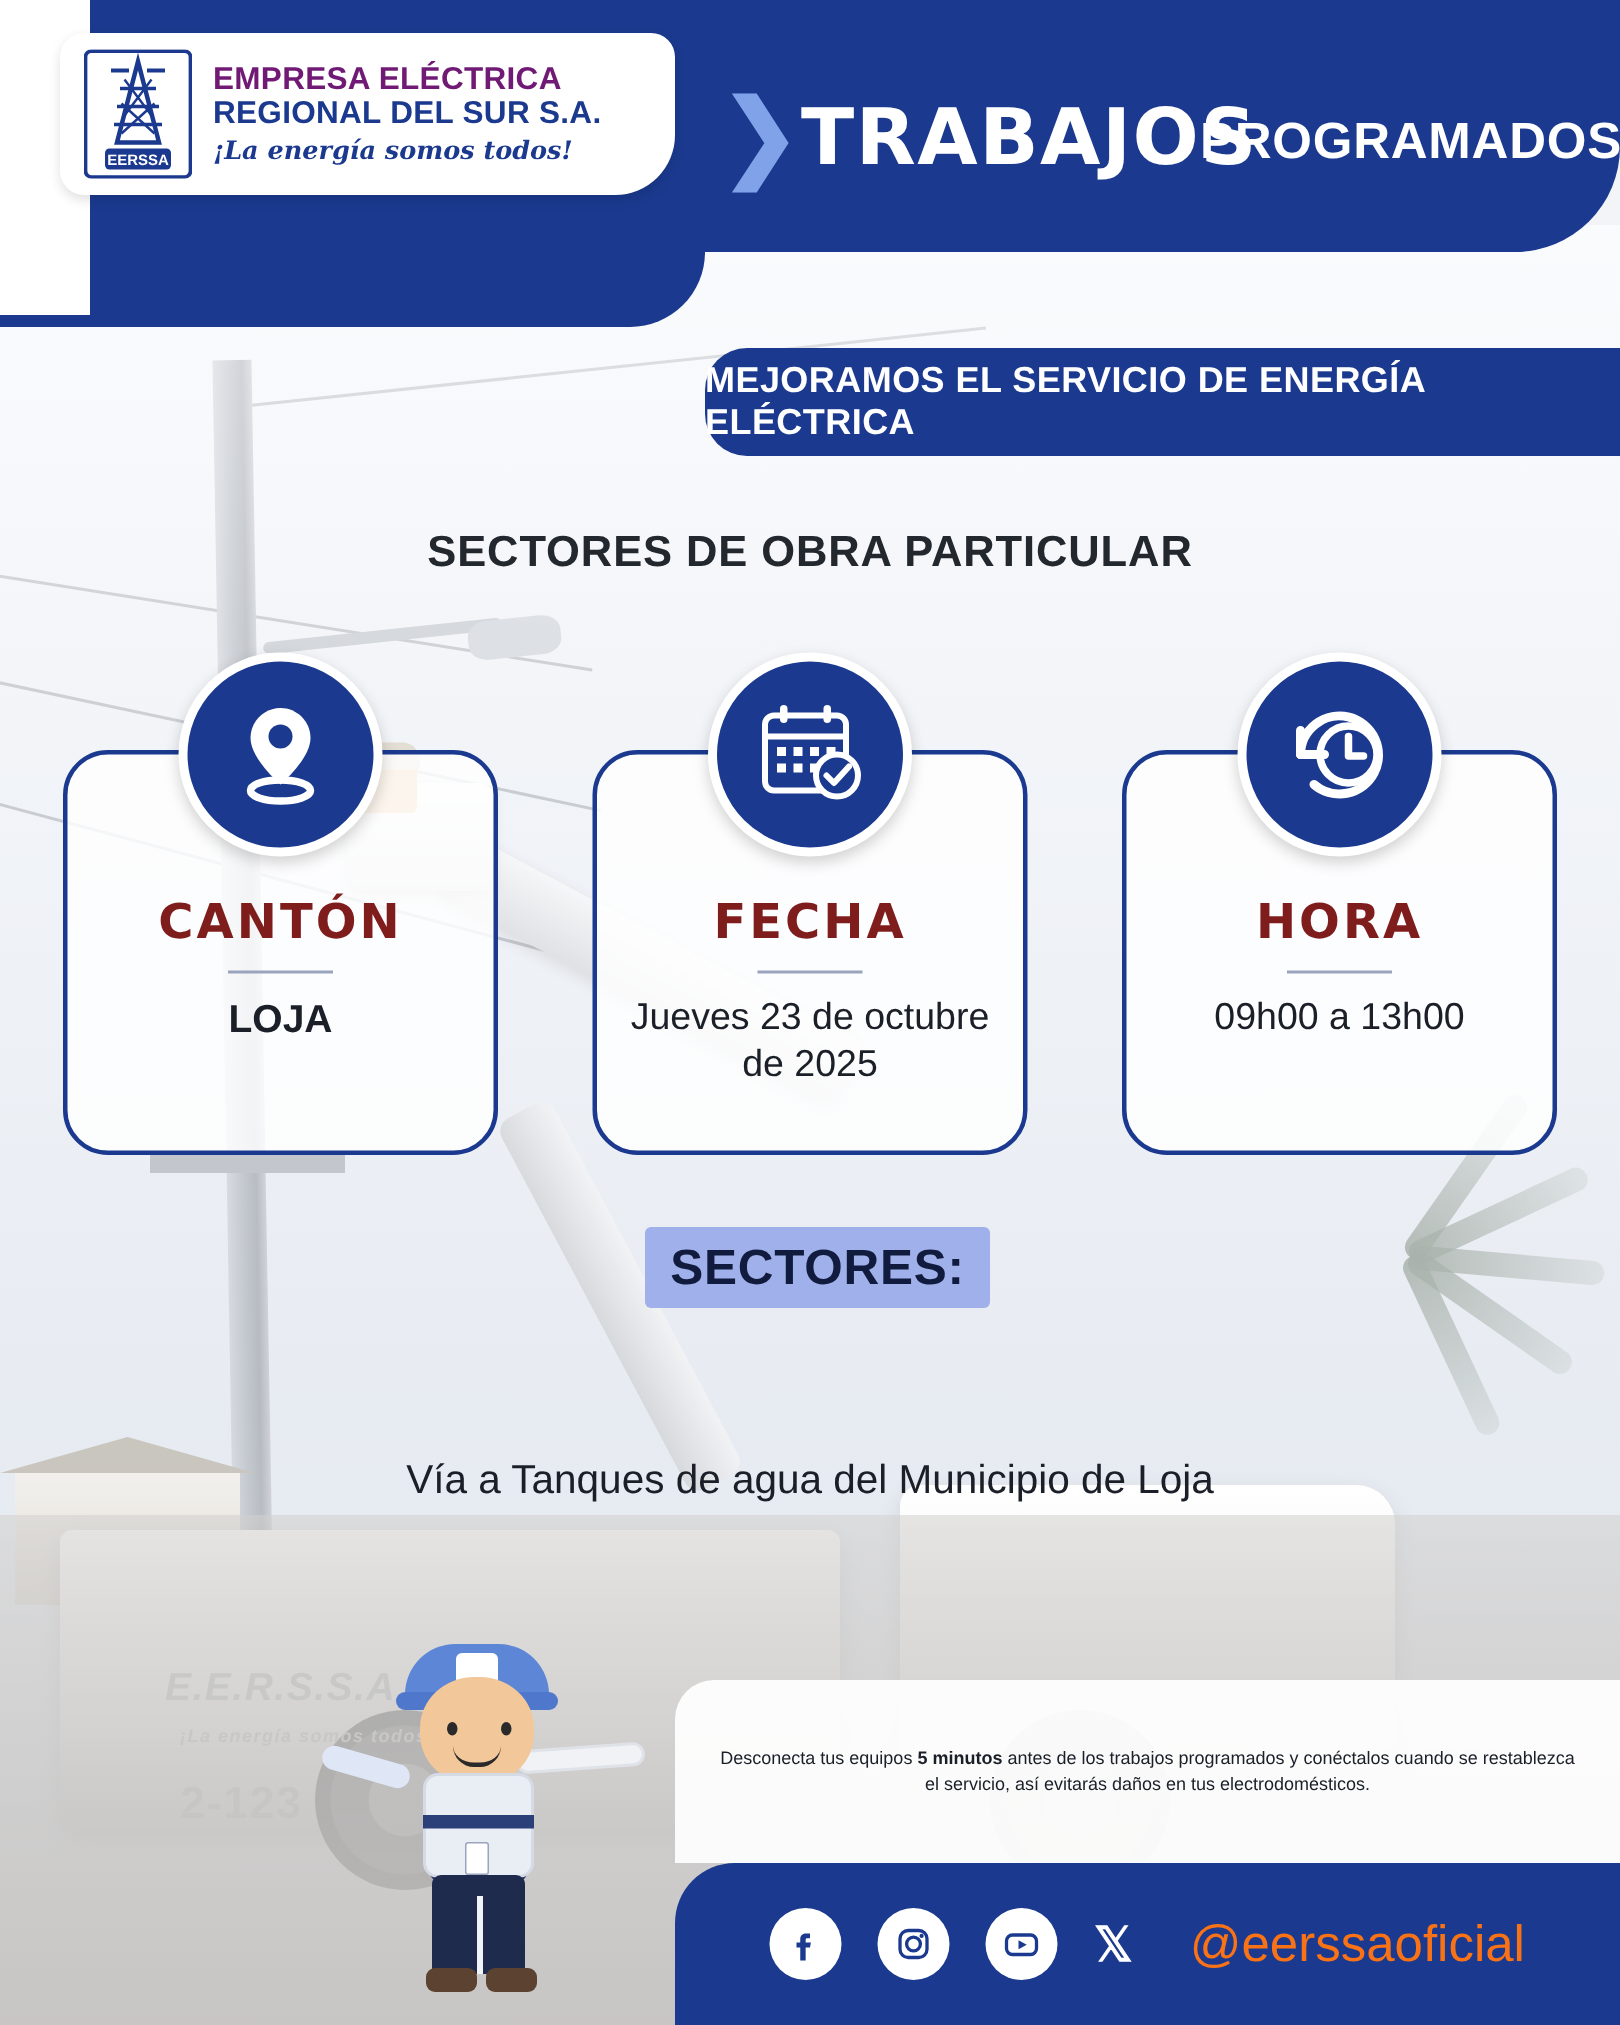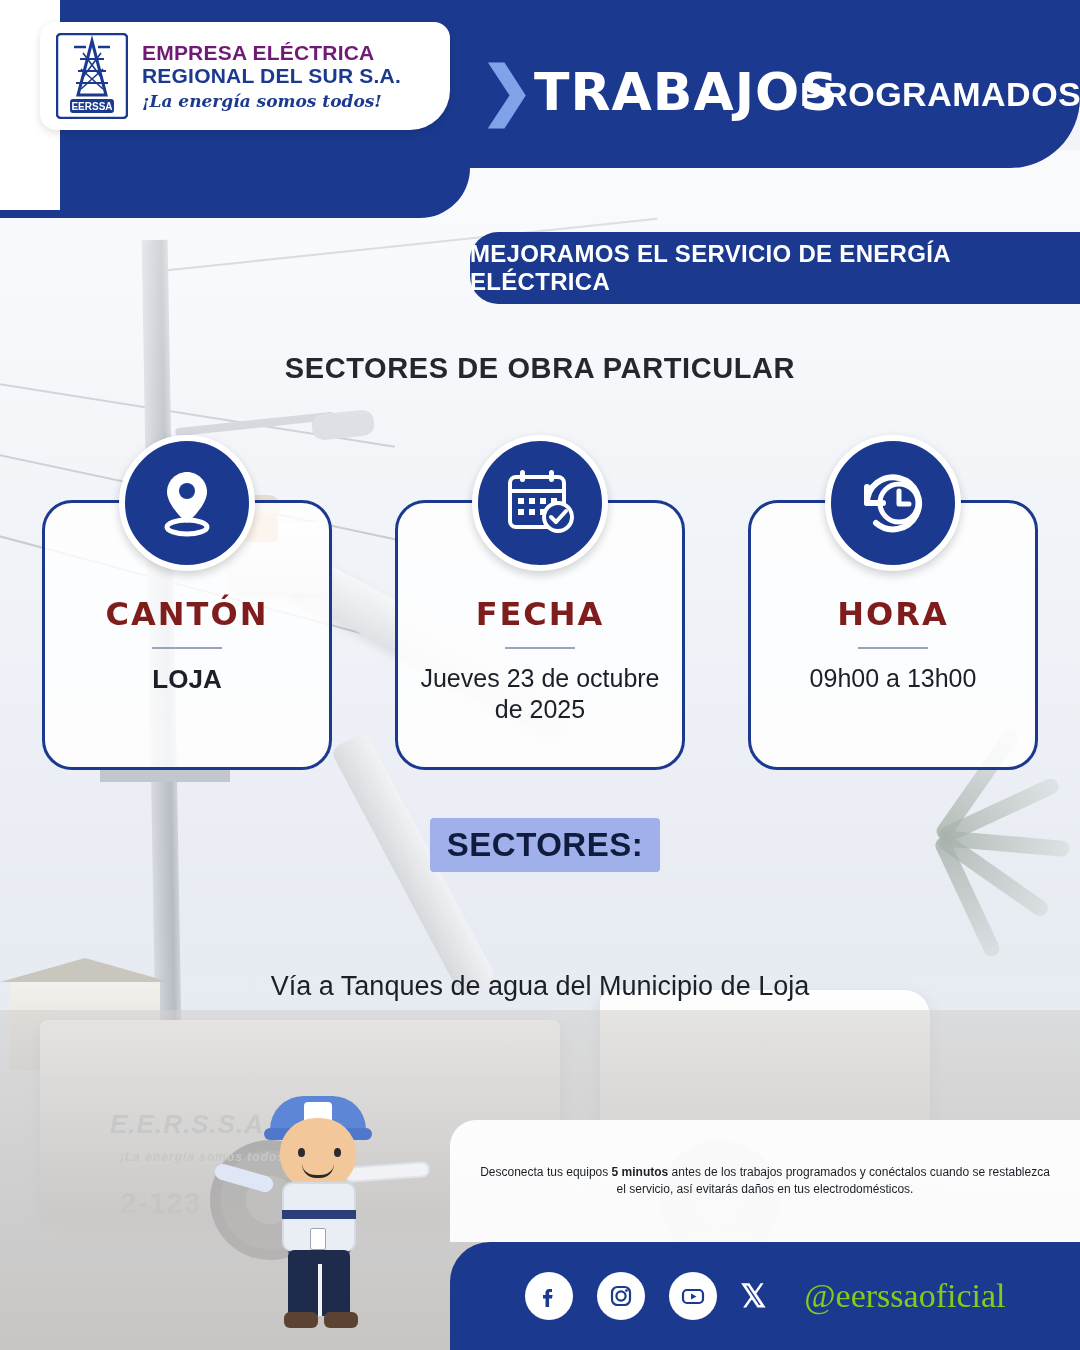--- a/index.html
+++ b/index.html
@@ -319,22 +319,22 @@
     position: absolute; left: 450px; bottom: 0; width: 630px; height: 108px;
     background: #1b3a8f; border-top-left-radius: 40px;
     display: flex; align-items: center; justify-content: center; gap: 24px;
   }
   .footer .social {
     width: 48px; height: 48px; border-radius: 50%; background: #ffffff;
     display: flex; align-items: center; justify-content: center;
     color: #1b3a8f;
   }
   .footer .handle {
-    color: #84cc16; font-size: 34px; margin-left: 14px;
-    font-family: Liberation Serif, serif;
+    color: #f97316; font-size: 34px; margin-left: 14px;
+    font-family: Liberation Sans, sans-serif;
   }
   .x-logo { font-weight: bold; font-size: 32px; color: #ffffff; }
 </style>
 </head>
 <body>
 
 <div class="poster">
 
   <div class="photo">
     <div class="sky"></div>

